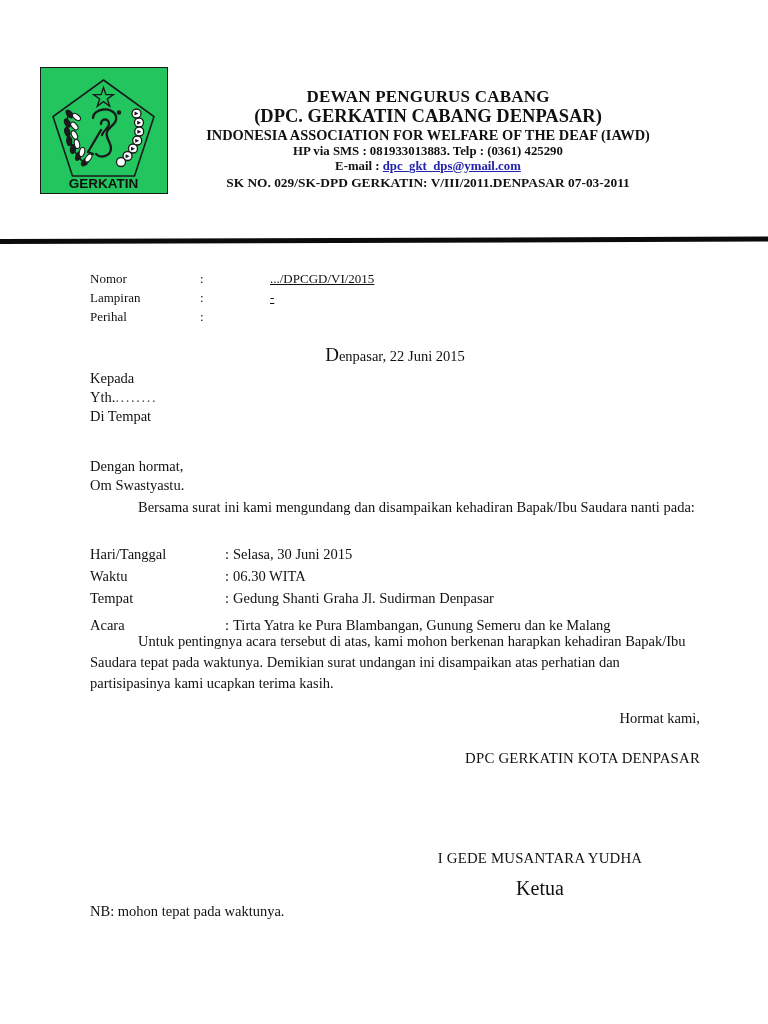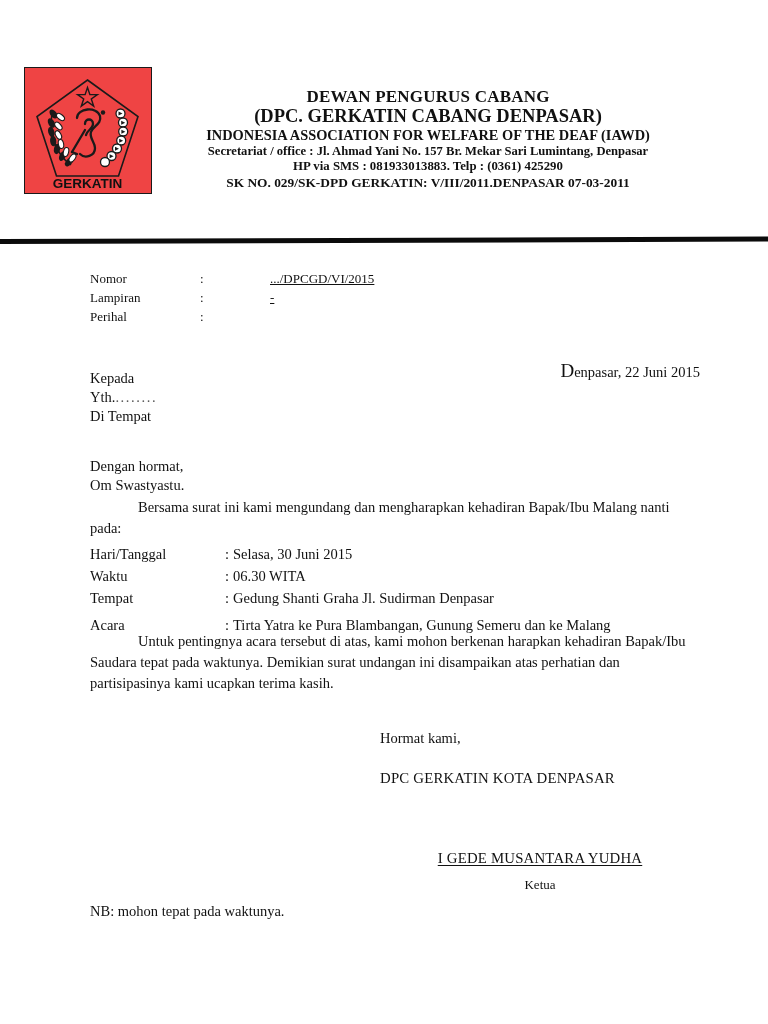--- a/index.html
+++ b/index.html
@@ -24,27 +24,27 @@
   
   .letterhead {
     position: absolute;
     left: 0;
     top: 0;
     width: 768px;
     height: 236px;
   }
   .logo-box {
     position: absolute;
-    left: 24px;
+    left: 40px;
     top: 67px;
     width: 128px;
     height: 127px;
     border: 1.5px solid #1a1a1a;
     box-sizing: border-box;
-    background: #ef4444;
+    background: #22c55e;
   }
   .logo-box svg { display: block; }
 
   .head-text {
     position: absolute;
     left: 168px;
     top: 88px;
     width: 520px;
     text-align: center;
     line-height: 1.02;
@@ -136,23 +136,23 @@
     height: 19px;
     font-size: 13px;
   }
   .meta-label { width: 110px; flex: 0 0 110px; }
   .meta-colon { width: 70px; flex: 0 0 70px; }
   .meta-value { flex: 1 1 auto; text-decoration: underline; }
 
   .date-line {
     position: absolute;
     left: 90px;
-    top: 128px;
+    top: 112px;
     width: 610px;
-    text-align: right;
+    text-align: center;
     font-size: 14.5px;
     white-space: nowrap;
   }
   .date-line .bigcap {
     font-size: 19px;
     line-height: 0;
   }
 
   .kepada-block {
     position: absolute;
@@ -200,50 +200,49 @@
     top: 395px;
     width: 600px;
     font-size: 14.5px;
     line-height: 21px;
     text-indent: 48px;
   }
 
   .sign-block {
     position: absolute;
     left: 380px;
-    top: 494px;
+    top: 474px;
     width: 320px;
-    text-align: left;
+    text-align: right;
     font-size: 14.5px;
   }
   .sign-org {
     margin-top: 23px;
     font-size: 14.8px;
     letter-spacing: 0.2px;
     white-space: nowrap;
   }
   .sign-name {
     position: absolute;
     left: 380px;
     top: 614px;
     width: 320px;
     text-align: center;
     font-size: 14.8px;
     letter-spacing: 0.2px;
-    text-decoration: underline;
     text-underline-offset: 2px;
     white-space: nowrap;
   }
   .sign-title {
     position: absolute;
     left: 380px;
     top: 641px;
     width: 320px;
     text-align: center;
-    font-size: 13px;
+    font-size: 20px;
   }
 
   .nb-line {
     position: absolute;
     left: 90px;
     top: 667px;
     font-size: 14.5px;
   }
 </style>
 </head>
@@ -311,22 +310,22 @@
         </g>
 
         <text x="62.5" y="120" text-anchor="middle" font-family="Liberation Sans, sans-serif" font-size="13.5" font-weight="bold" fill="#111111">GERKATIN</text>
       </svg>
     </div>
 
     <div class="head-text">
       <div class="hl1">DEWAN PENGURUS CABANG</div>
       <div class="hl3">(DPC. GERKATIN CABANG DENPASAR)</div>
       <div class="hl4">INDONESIA ASSOCIATION FOR WELFARE OF THE DEAF (IAWD)</div>
-      <div class="hl5">Secretariat  / office : Jl. Ahmad Yani No. 157 Br. Mekar Sari Lumintang, Denpasar</div>
       <div class="hl6">HP via SMS : 081933013883. Telp : (0361) 425290</div>
+      <div class="hl7"><span>E-mail : </span><a class="mail-link" href="#">dpc_gkt_dps@ymail.com</a></div>
       <div class="hl8">SK NO. 029/SK-DPD GERKATIN: V/III/2011.DENPASAR 07-03-2011</div>
     </div>
 
     <div class="divider"></div>
   </div>
 
   <div class="body-area">
 
     <div class="meta-block">
       <div class="meta-row">
@@ -349,21 +348,21 @@
 
     <div class="kepada-block">
       <div>Kepada</div>
       <div><span>Yth.</span><span class="dots">........</span></div>
       <div>Di Tempat</div>
     </div>
 
     <div class="salutation-block">
       <div>Dengan hormat,</div>
       <div>Om Swastyastu.</div>
-      <div class="para-indent">Bersama surat ini kami mengundang dan mengharapkan kehadiran Bapak/Ibu Malang nanti pada:</div>
+      <div class="para-indent">Bersama surat ini kami mengundang dan disampaikan kehadiran Bapak/Ibu Saudara nanti pada:</div>
     </div>
 
     <div class="detail-block">
       <div class="detail-row">
         <span class="detail-label">Hari/Tanggal</span>
         <span class="detail-colon">:</span>
         <span class="detail-value">Selasa, 30 Juni 2015</span>
       </div>
       <div class="detail-row">
         <span class="detail-label">Waktu</span>

